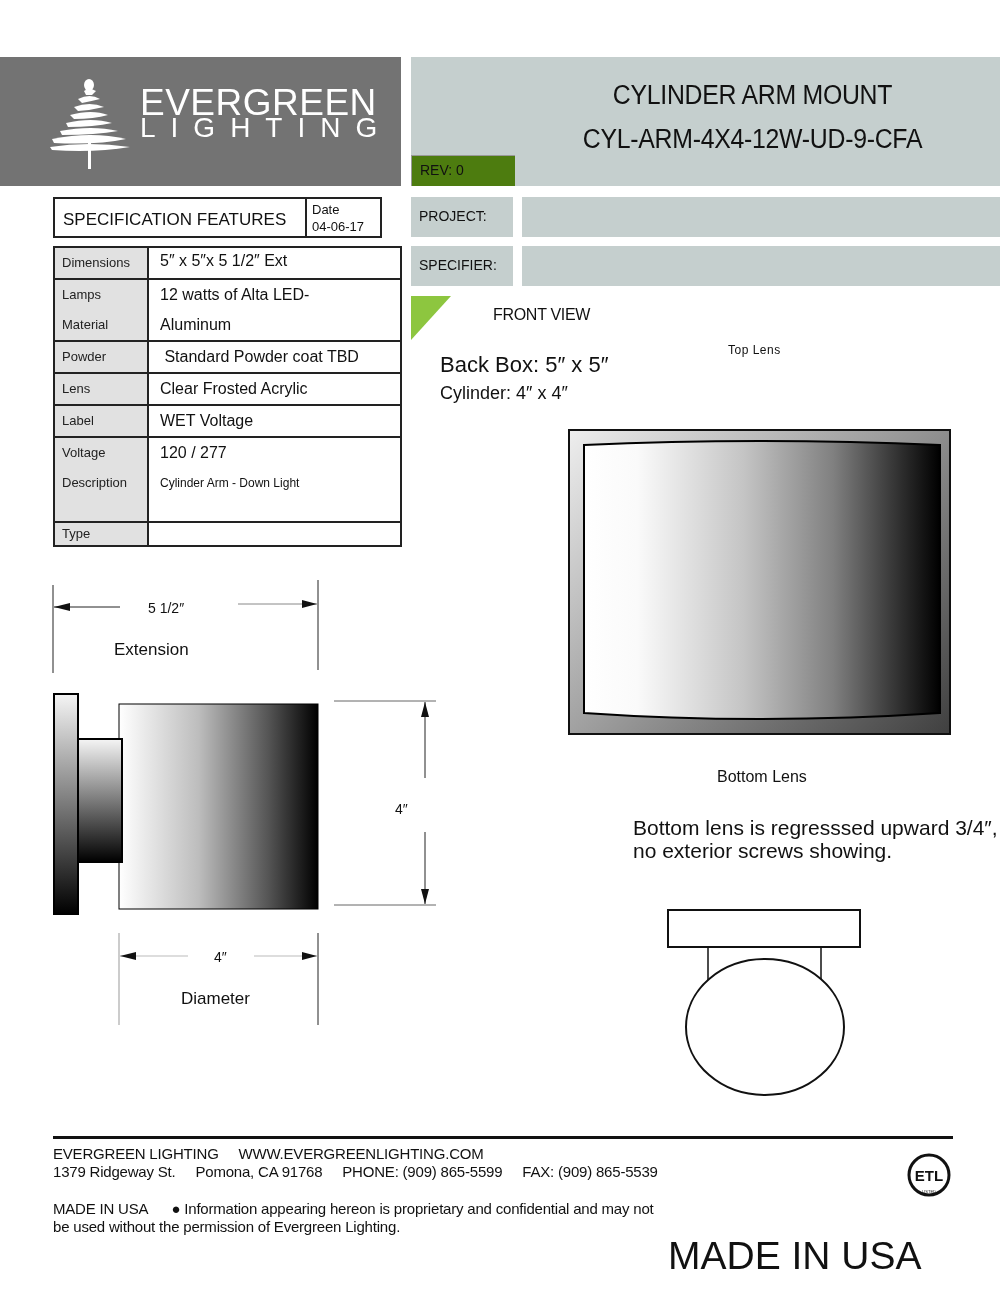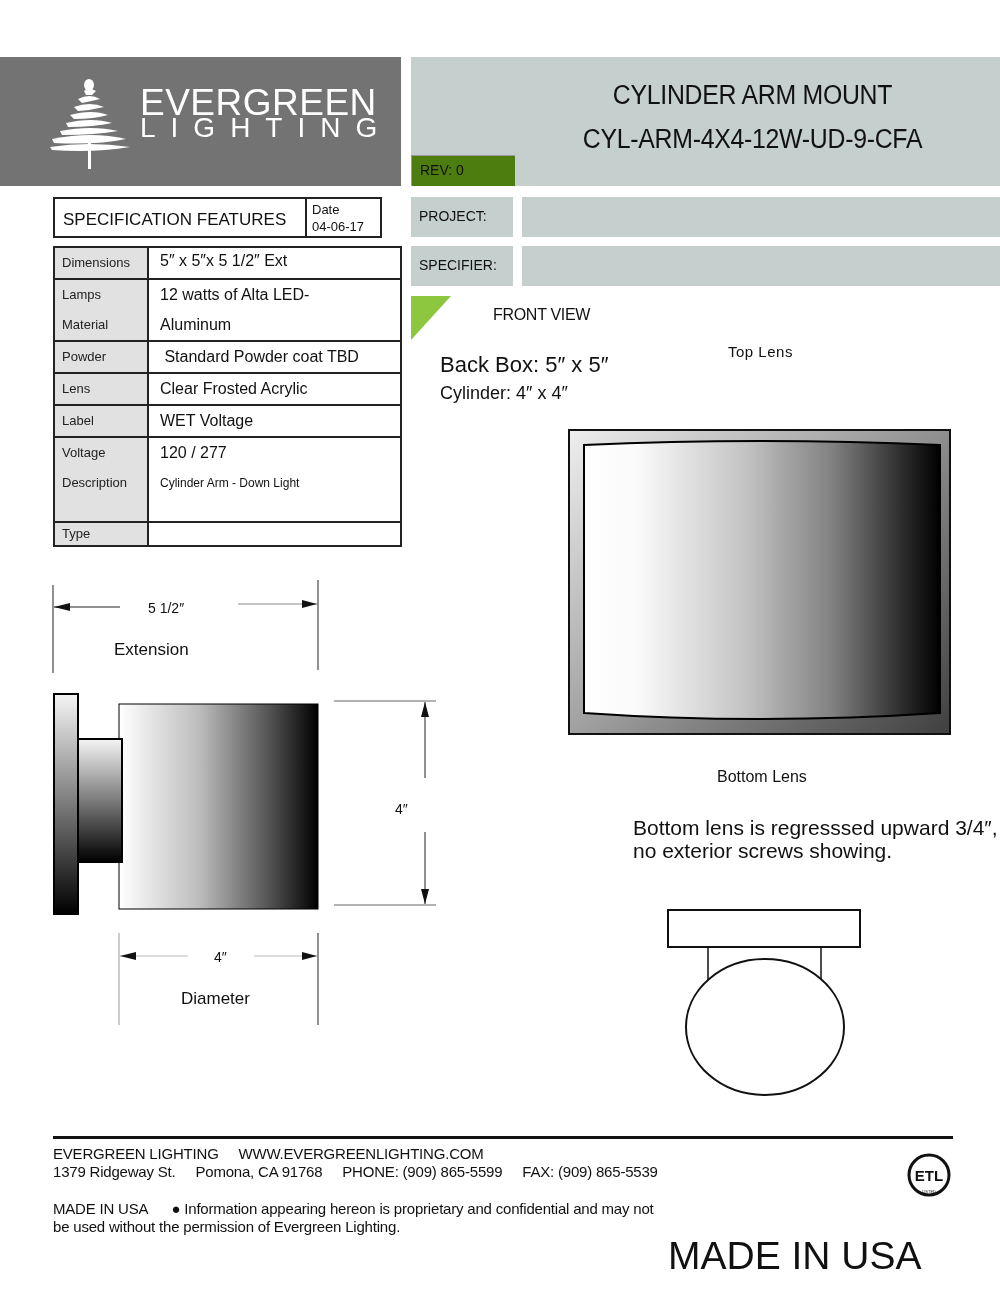--- a/index.html
+++ b/index.html
@@ -33,21 +33,21 @@
     .spec-table td.lbl { width: 94px; background: #e1e1e1; font-size: 13px; color: #222; padding-left: 7px; }
     .spec-table td.val { font-size: 16px; padding-left: 11px; }
     .sub { display: block; height: 30px; line-height: 30px; }
     .val-small { font-size: 12px !important; }
 
     
     .green-tri { left: 411px; top: 296px; width: 40px; height: 44px; }
     .front-view { left: 493px; top: 306px; font-size: 16px; letter-spacing: -0.3px; }
     .back-box { left: 440px; top: 352px; font-size: 22px; }
     .cyl-dim { left: 440px; top: 383px; font-size: 18px; }
-    .top-lens { left: 728px; top: 343px; font-size: 15px; letter-spacing: 0.5px; }
+    .top-lens { left: 728px; top: 343px; font-size: 12px; letter-spacing: 0.5px; }
 
     .lens-outer { left: 568px; top: 429px; width: 383px; height: 306px; border: 2px solid #111;
       background: linear-gradient(135deg, #eeeeee 0%, #a0a0a0 45%, #404040 100%); }
     .lens-inner-svg { left: 568px; top: 429px; width: 383px; height: 306px; }
 
     .bottom-lens-lbl { left: 717px; top: 768px; font-size: 16px; }
     .bottom-note { left: 633px; top: 816px; font-size: 21px; line-height: 23px; }
 
     
     .dim-text { font-size: 14px; }

